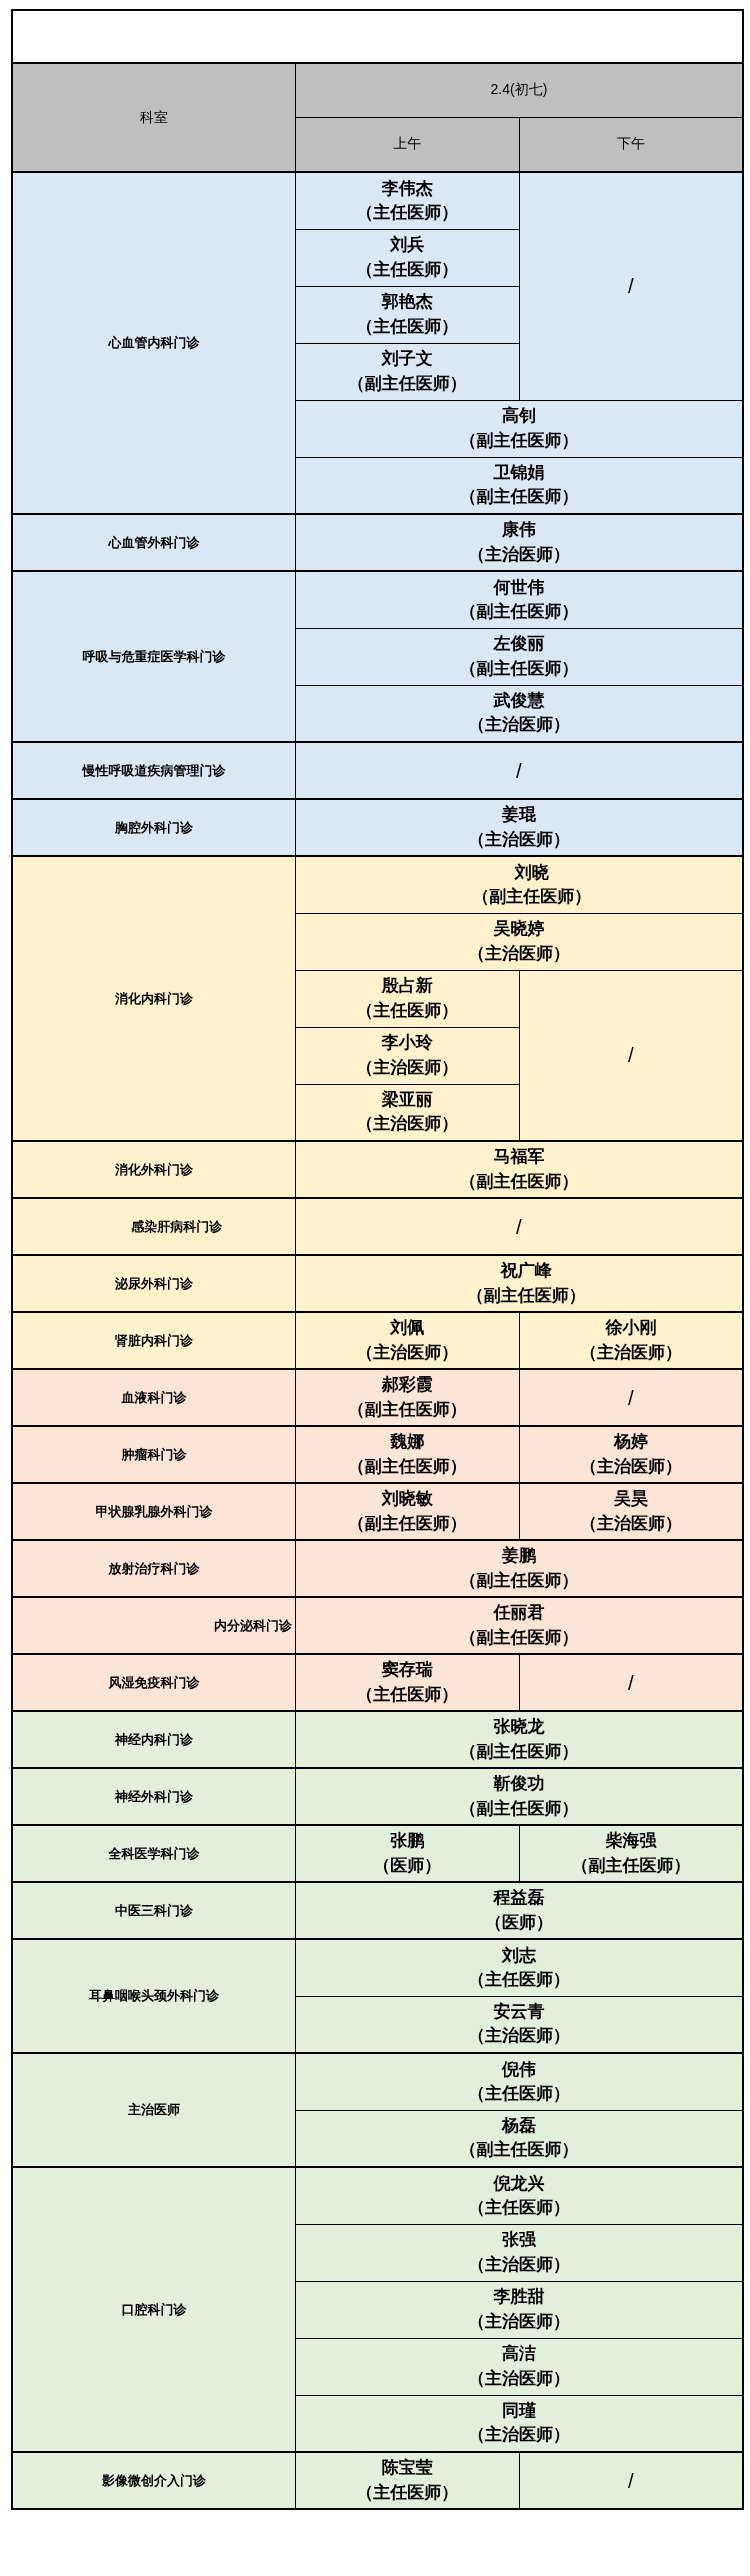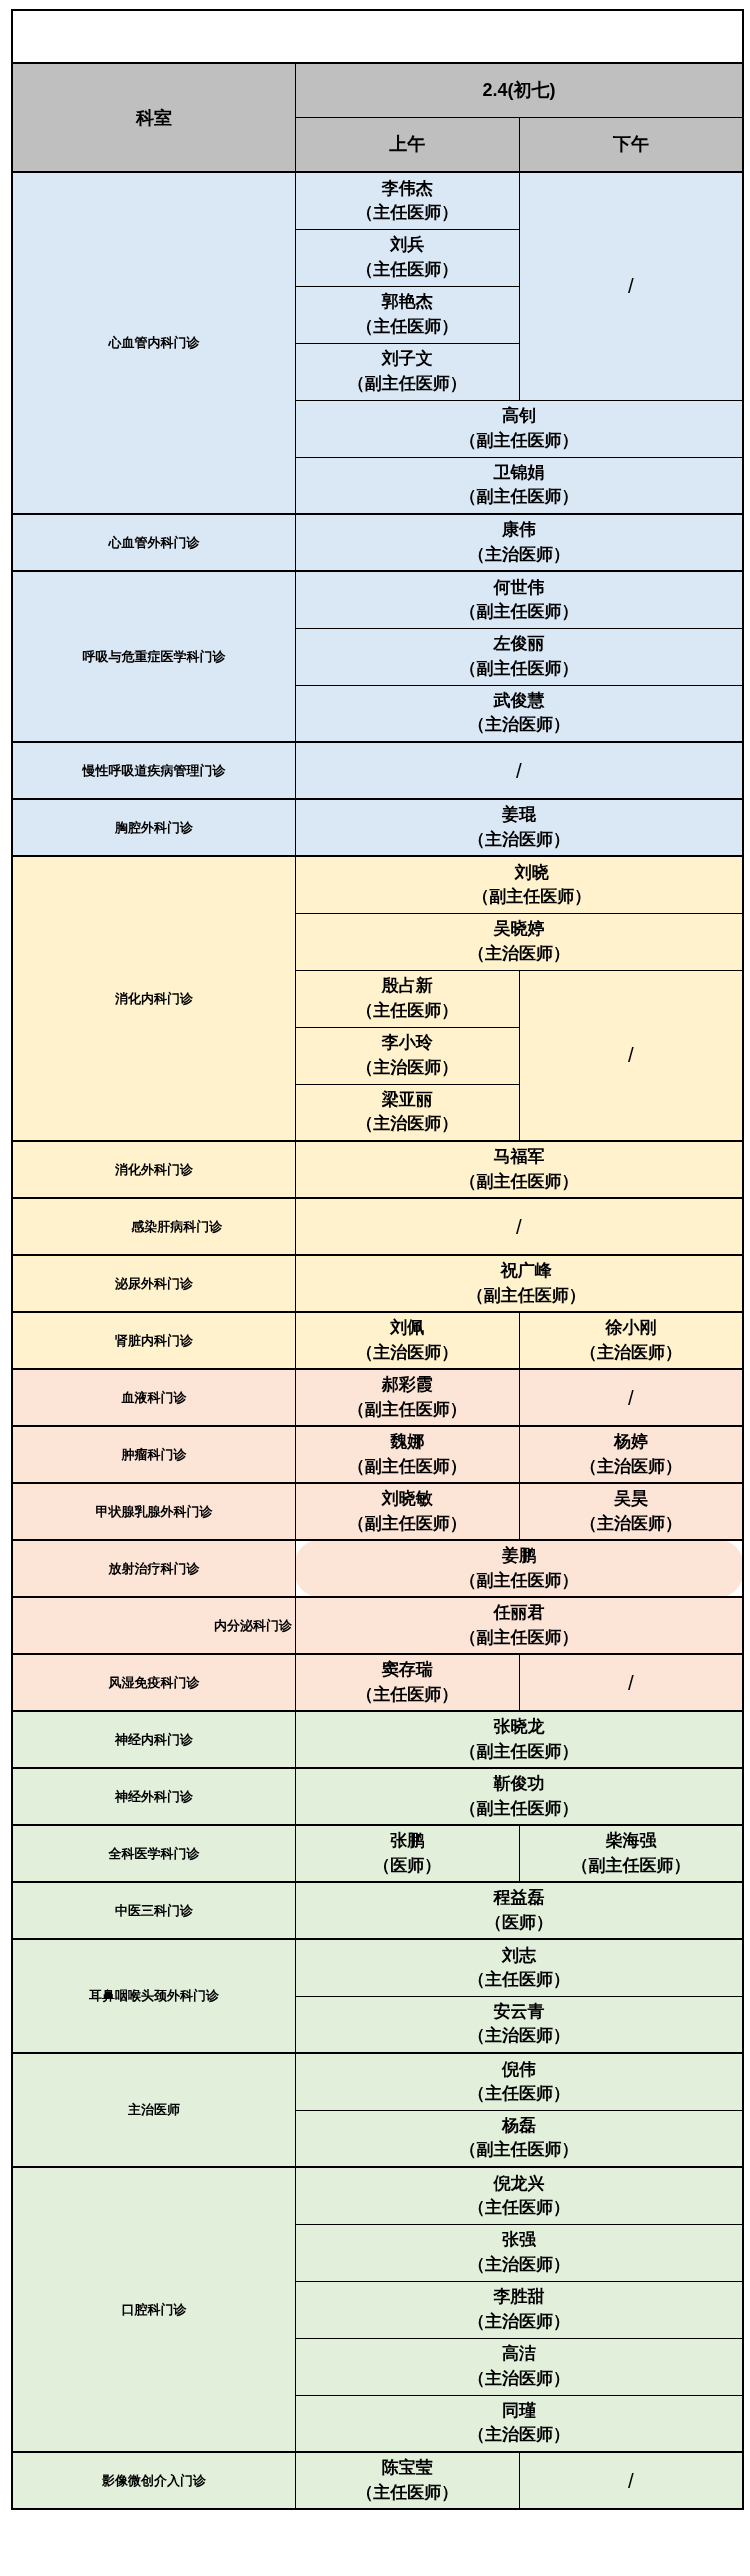--- a/index.html
+++ b/index.html
@@ -33,22 +33,22 @@
     padding:1.3px 2.6px;
     overflow:hidden;
   }
   tr.spacer td{
     background:#FFFFFF;
     height:49px;
     border-bottom:2px solid var(--border);
   }
   thead th{
     background:var(--header_bg);
-    font-size:18px;
-    font-weight:700;
+    font-size:14px;
+    font-weight:400;
   }
   tr.hrow1{height:54px;}
   tr.hrow2{height:55px;}
   tbody tr{height:57px;}
   tr.sec-start th, tr.sec-start td{border-top:2px solid var(--border);}
   th.dept{
     font-size:13px;
     font-weight:700;
     letter-spacing:0px;
   }
@@ -248,21 +248,21 @@
             <div class="name">刘晓敏</div>
             <div class="title">（副主任医师）</div>
           </td>
           <td style="background: rgb(252, 228, 214);">
             <div class="name">吴昊</div>
             <div class="title">（主治医师）</div>
           </td>
         </tr>
         <tr class="sec-start">
           <th class="dept" rowspan="1" style="background: rgb(252, 228, 214);">放射治疗科门诊</th>
-          <td colspan="2" style="background: rgb(252, 228, 214); border-radius: 24px;">
+          <td colspan="2" style="background: rgb(252, 228, 214);">
             <div class="name">姜鹏</div>
             <div class="title">（副主任医师）</div>
           </td>
         </tr>
         <tr class="sec-start">
           <th class="dept" rowspan="1" style="background: rgb(252, 228, 214); text-align: right;">内分泌科门诊</th>
           <td colspan="2" style="background: rgb(252, 228, 214);">
             <div class="name">任丽君</div>
             <div class="title">（副主任医师）</div>
           </td>

